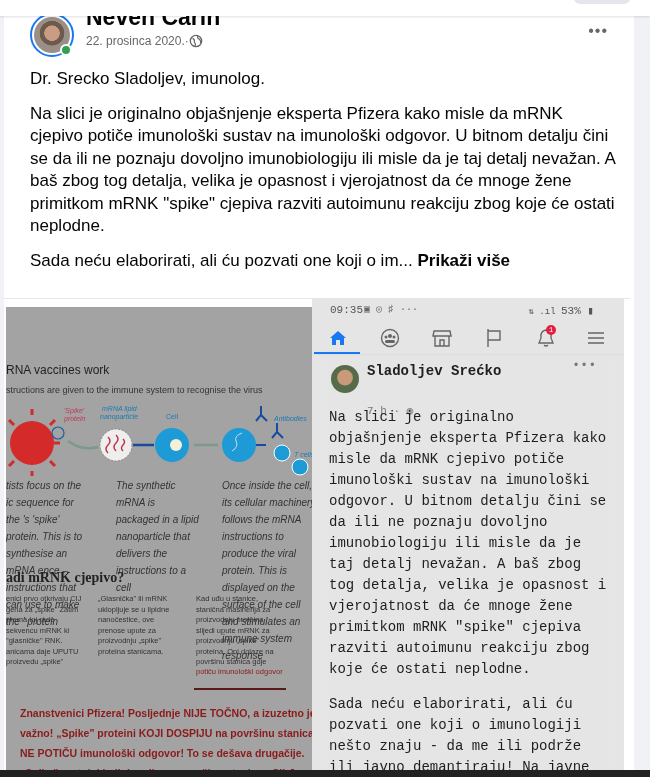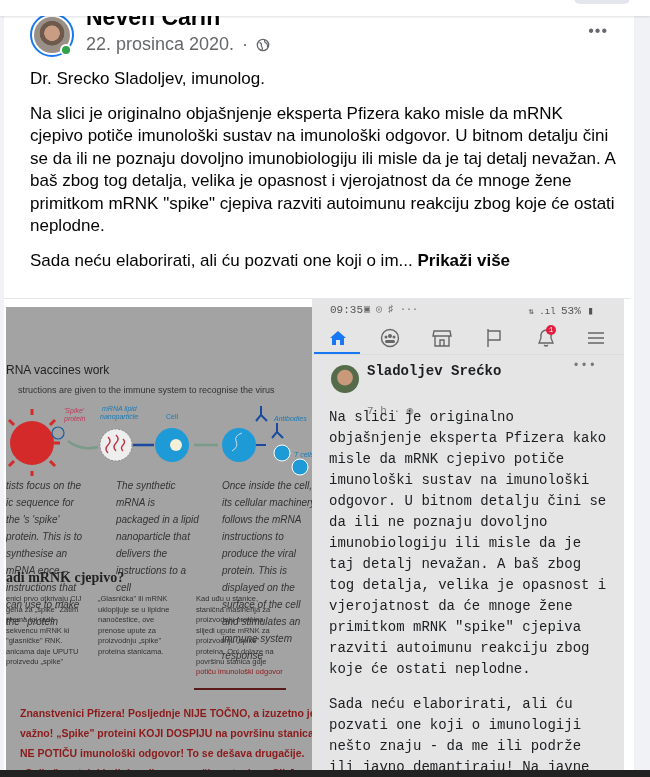--- a/index.html
+++ b/index.html
@@ -6,33 +6,33 @@
   html, body { width: 650px; height: 777px; overflow: hidden; background: #f0f2f5; font-family: "Liberation Sans", sans-serif; }
   .topbar { position: absolute; left: 0; top: 0; width: 650px; height: 16px; background: #fff; box-shadow: 0 1px 2px rgba(0,0,0,0.12); z-index: 3; }
   .topbar-pill { position: absolute; right: 20px; top: -8px; width: 56px; height: 12px; border-radius: 8px; background: #e4e6eb; }
   .card { position: absolute; left: 4px; top: 0; width: 630px; height: 777px; background: #fff; }
   .rightstrip { position: absolute; left: 634px; top: 0; width: 16px; height: 777px; background: #f0f2f5; }
   .header { position: absolute; left: 22px; top: 8px; width: 590px; height: 50px; }
   .avatar { position: absolute; left: 4px; top: 5px; width: 44px; height: 44px; border-radius: 50%; border: 2px solid #1877f2; padding: 2px; background: #fff; }
   .avatar-img { width: 100%; height: 100%; border-radius: 50%; background: radial-gradient(circle at 50% 45%, #c89d84 0 28%, #6d5a4c 30% 45%, #9a8f86 47% 100%); }
   .online-dot { position: absolute; left: 34px; top: 36px; width: 12px; height: 12px; border-radius: 50%; background: #31a24c; border: 2px solid #fff; }
   .author { position: absolute; left: 60px; top: 0px; font-size: 23px; font-weight: bold; color: #050505; line-height: 18px; }
-  .meta { position: absolute; left: 60px; top: 26px; font-size: 18px; color: #65676b; display: flex; align-items: center; gap: 8px; }
+  .meta { position: absolute; left: 60px; top: 26px; font-size: 12px; color: #65676b; display: flex; align-items: center; gap: 0; }
   .globe { width: 14px; height: 14px; }
   .more-dots { position: absolute; right: 8px; top: 14px; color: #65676b; font-size: 16px; letter-spacing: 1px; cursor: pointer; }
   .body-text { position: absolute; left: 26px; top: 68px; width: 590px; font-size: 17px; color: #050505; line-height: 22.5px; }
   .body-text p { margin-bottom: 12px; }
   .see-more { font-weight: bold; cursor: pointer; }
   .media { position: absolute; left: 4px; top: 298px; width: 626px; height: 479px; background: #fff; border-top: 1px solid #e4e6eb; }
   .left-img { position: absolute; left: 2px; top: 8px; width: 312px; height: 469px; background: #a3a3a3; overflow: hidden; }
   .right-img { position: absolute; left: 308px; top: 0; width: 312px; height: 479px; background: #e5e5e5; overflow: hidden; font-family: Liberation Mono, monospace; }
 
   
   .li-title { position: absolute; left: 0; top: 56px; font-size: 12px; color: #222; }
-  .li-sub { position: absolute; left: 0; top: 78px; font-size: 9px; color: #333; padding-left: 12px; }
+  .li-sub { position: absolute; left: 0; top: 78px; font-size: 9px; color: #333; }
   .diag { position: absolute; left: 0; top: 94px; width: 312px; height: 75px; }
   .cap { position: absolute; font-size: 10px; color: #333; line-height: 17px; font-style: italic; }
   .li-h2 { position: absolute; left: 0; top: 263px; font-size: 14px; font-weight: bold; color: #222; font-family: "Liberation Serif", serif; }
   .cro { position: absolute; font-size: 7.5px; color: #333; line-height: 10.5px; }
   .underline-bar { position: absolute; left: 188px; top: 381px; width: 92px; height: 2px; background: #5a1a1a; }
   .red-text { position: absolute; left: 14px; top: 396px; width: 300px; font-size: 10.5px; line-height: 20px; font-weight: bold; color: #8b1a1a; }
 
   
   .statusbar { position: absolute; left: 0; top: 0; width: 312px; height: 22px; font-size: 11px; color: #555; }
   .status-time { position: absolute; left: 18px; top: 5px; }

